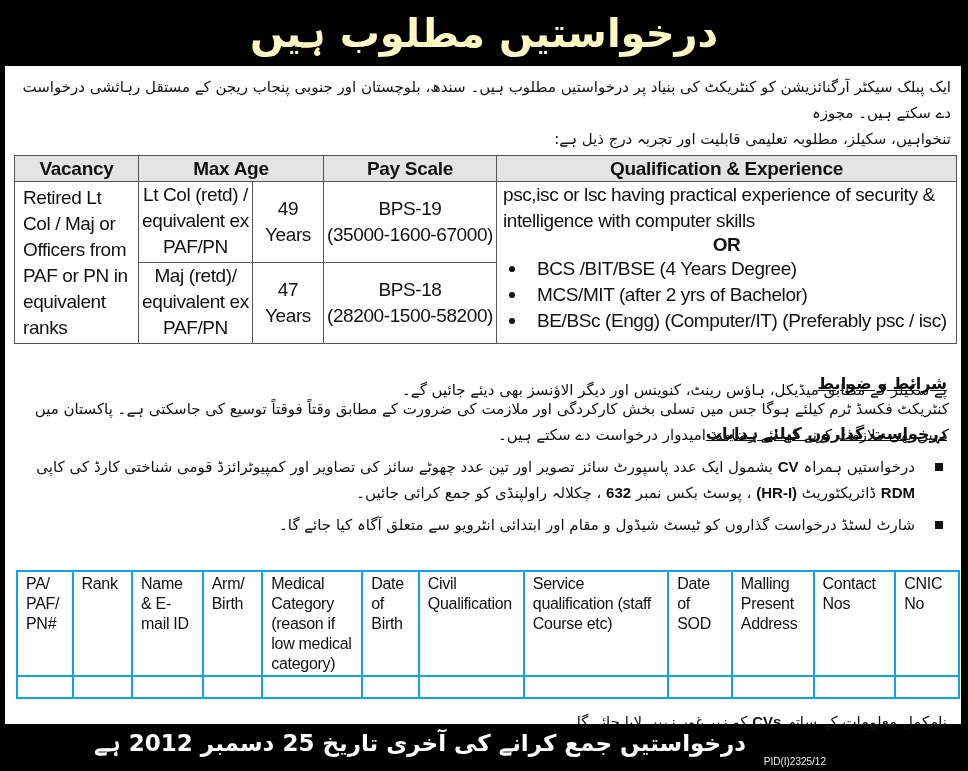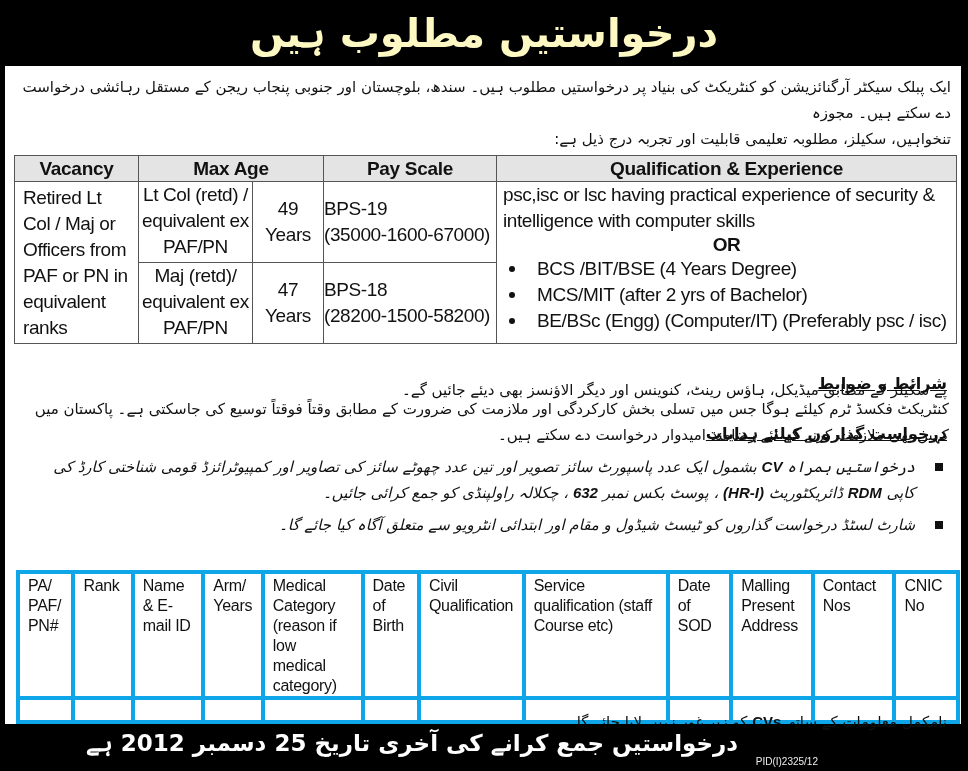--- a/index.html
+++ b/index.html
@@ -40,64 +40,64 @@
   table.vac th, table.vac td { border: 1px solid #555; vertical-align: top; padding: 0; }
   table.vac th {
     background: #e4e4e4; font-size: 19px; font-weight: bold;
     height: 25px; line-height: 25px; text-align: center;
     font-family: "Liberation Sans", sans-serif; letter-spacing: -0.3px;
   }
   table.vac td { font-size: 19px; line-height: 26px; letter-spacing: -0.4px; }
   .c-vac { padding: 3px 6px 2px 8px !important; }
   .c-rank { text-align: center; }
   .c-age { text-align: center; vertical-align: middle !important; }
-  .c-pay { text-align: left; vertical-align: middle !important; }
+  .c-pay { text-align: center; vertical-align: middle !important; }
   .c-qual { padding: 0 6px !important; }
   .c-qual .or { text-align: center; font-weight: bold; line-height: 22px; }
   .c-qual ul { margin: 0; padding: 0 0 0 34px; list-style: none; }
   .c-qual li { position: relative; line-height: 26px; }
   .c-qual li::before {
     content: ""; position: absolute; left: -28px; top: 10px;
     width: 6px; height: 6px; border-radius: 50%; background: #111;
   }
 
   .allow { position: absolute; right: 14px; top: 283px; margin-top: 28px; }
   .terms-h {
     position: absolute; right: 14px; top: 305px;
     font-weight: bold; text-decoration: underline; font-size: 16px;
   }
   .terms { position: absolute; right: 12px; top: 330px; width: 935px; }
   .inst-h {
     position: absolute; right: 14px; top: 355px;
     font-weight: bold; text-decoration: underline; font-size: 16px;
   }
   .inst { position: absolute; right: 10px; top: 388px; width: 920px; margin: 0; padding: 0; list-style: none; }
-  .inst li { position: relative; padding-right: 36px; margin-bottom: 6px; font-style: italic; }
+  .inst li { position: relative; padding-right: 36px; margin-bottom: 6px; }
   .inst li .sq {
     position: absolute; right: 8px; top: 9px; width: 8px; height: 8px; background: #111;
   }
   .inst b { font-family: "Liberation Sans", sans-serif; }
 
   table.form {
     position: absolute; left: 11px; top: 504px; width: 944px;
     border-collapse: collapse; table-layout: fixed;
     font-family: "Liberation Sans", sans-serif;
   }
-  table.form th, table.form td { border: 4px solid #0ea5e9; padding: 0 8px; vertical-align: top; }
+  table.form th, table.form td { border: 2px solid #0ea5e9; padding: 0 8px; vertical-align: top; }
   table.form th {
     font-weight: normal; text-align: left; font-size: 16px; line-height: 20px;
     height: 101px; letter-spacing: -0.3px; padding-top: 2px;
   }
   table.form td { height: 20px; }
 
   .note { position: absolute; right: 14px; top: 643px; }
   .note b { font-family: "Liberation Sans", sans-serif; }
 
   .banner-bottom {
-    position: absolute; left: 0; top: 724px; width: 824px; height: 47px;
+    position: absolute; left: 8px; top: 724px; width: 824px; height: 47px;
     background: #000; color: #fff; border-radius: 17px;
   }
   .banner-bottom .deadline {
     position: absolute; left: 0; right: 0; top: 6px; text-align: center;
     direction: rtl; font-family: "DejaVu Sans", sans-serif;
     font-weight: bold; font-size: 23px;
   }
   .banner-bottom .pid {
     position: absolute; right: 6px; bottom: 4px;
     font-size: 10px; font-family: "Liberation Sans", sans-serif; color: #eee;
@@ -207,21 +207,21 @@
       <col style="width:63px">
         <col style="width:81px">
         <col style="width:81px">
         <col style="width:63px">
     </colgroup>
     <tbody>
         <tr>
       <th>PA/ PAF/ PN#</th>
       <th>Rank</th>
       <th>Name &amp; E-mail ID</th>
-      <th>Arm/ Years</th>
+      <th>Arm/ Birth</th>
       <th>Medical Category (reason if low medical category)</th>
       <th>Date of Birth</th>
       <th>Civil Qualification</th>
       <th>Service qualification (staff Course etc)</th>
       <th>Date of SOD</th>
       <th>Malling Present Address</th>
       <th>Contact Nos</th>
       <th>CNIC No</th>
     </tr>
     <tr>

